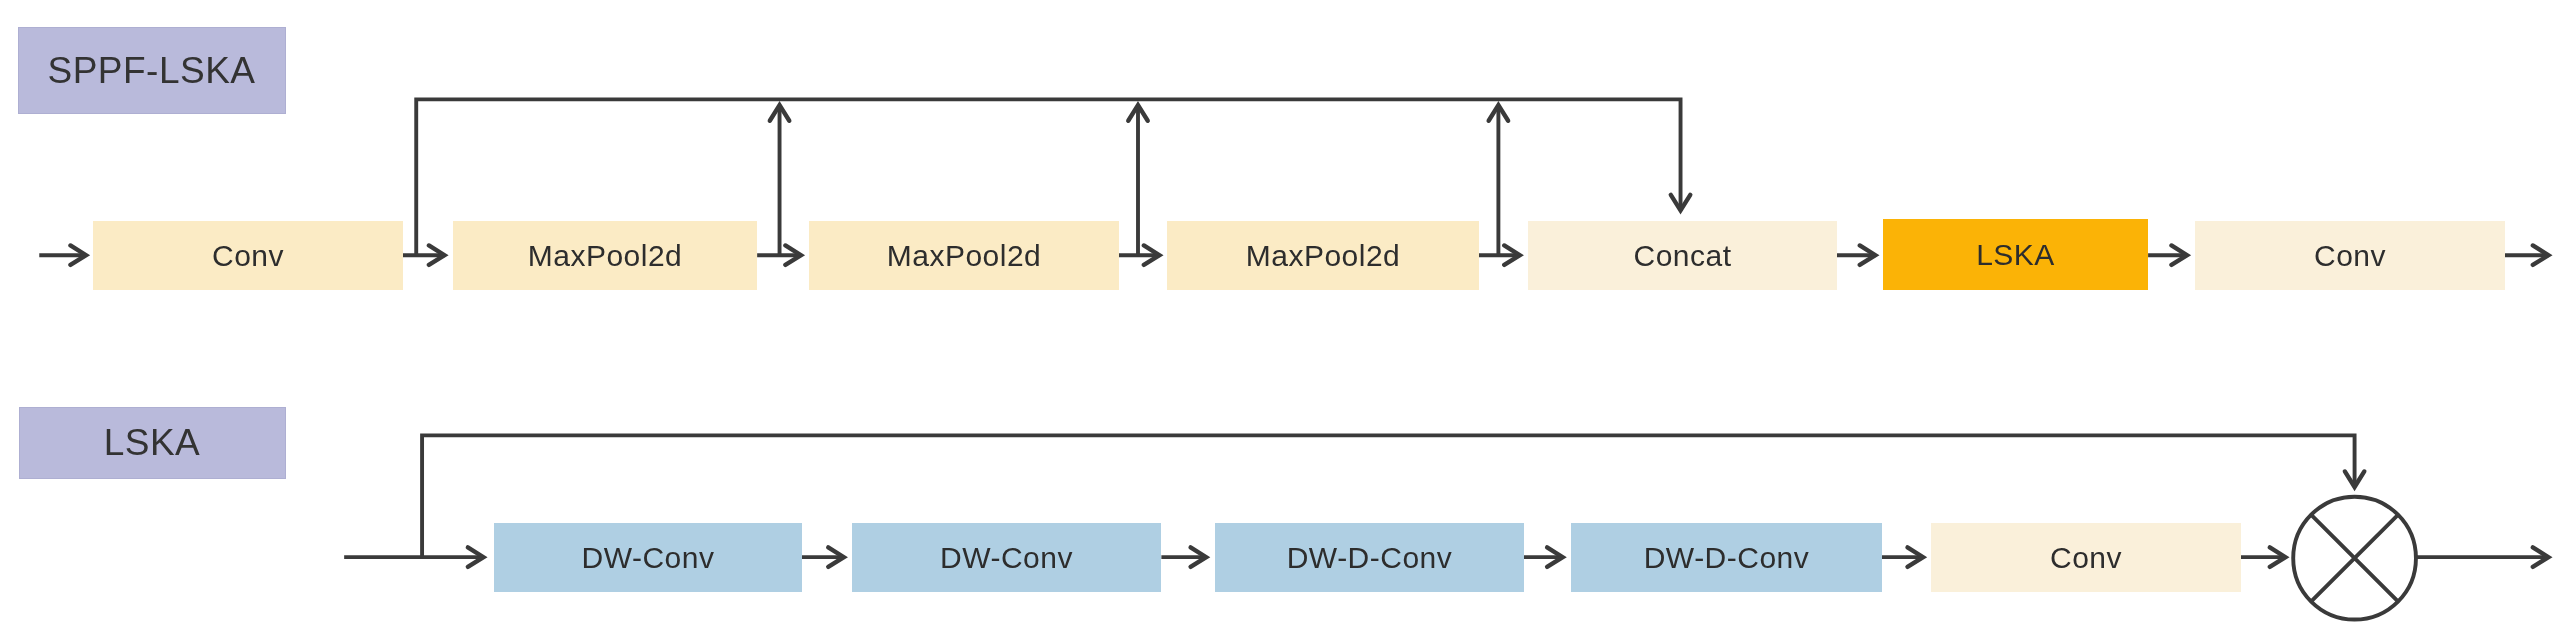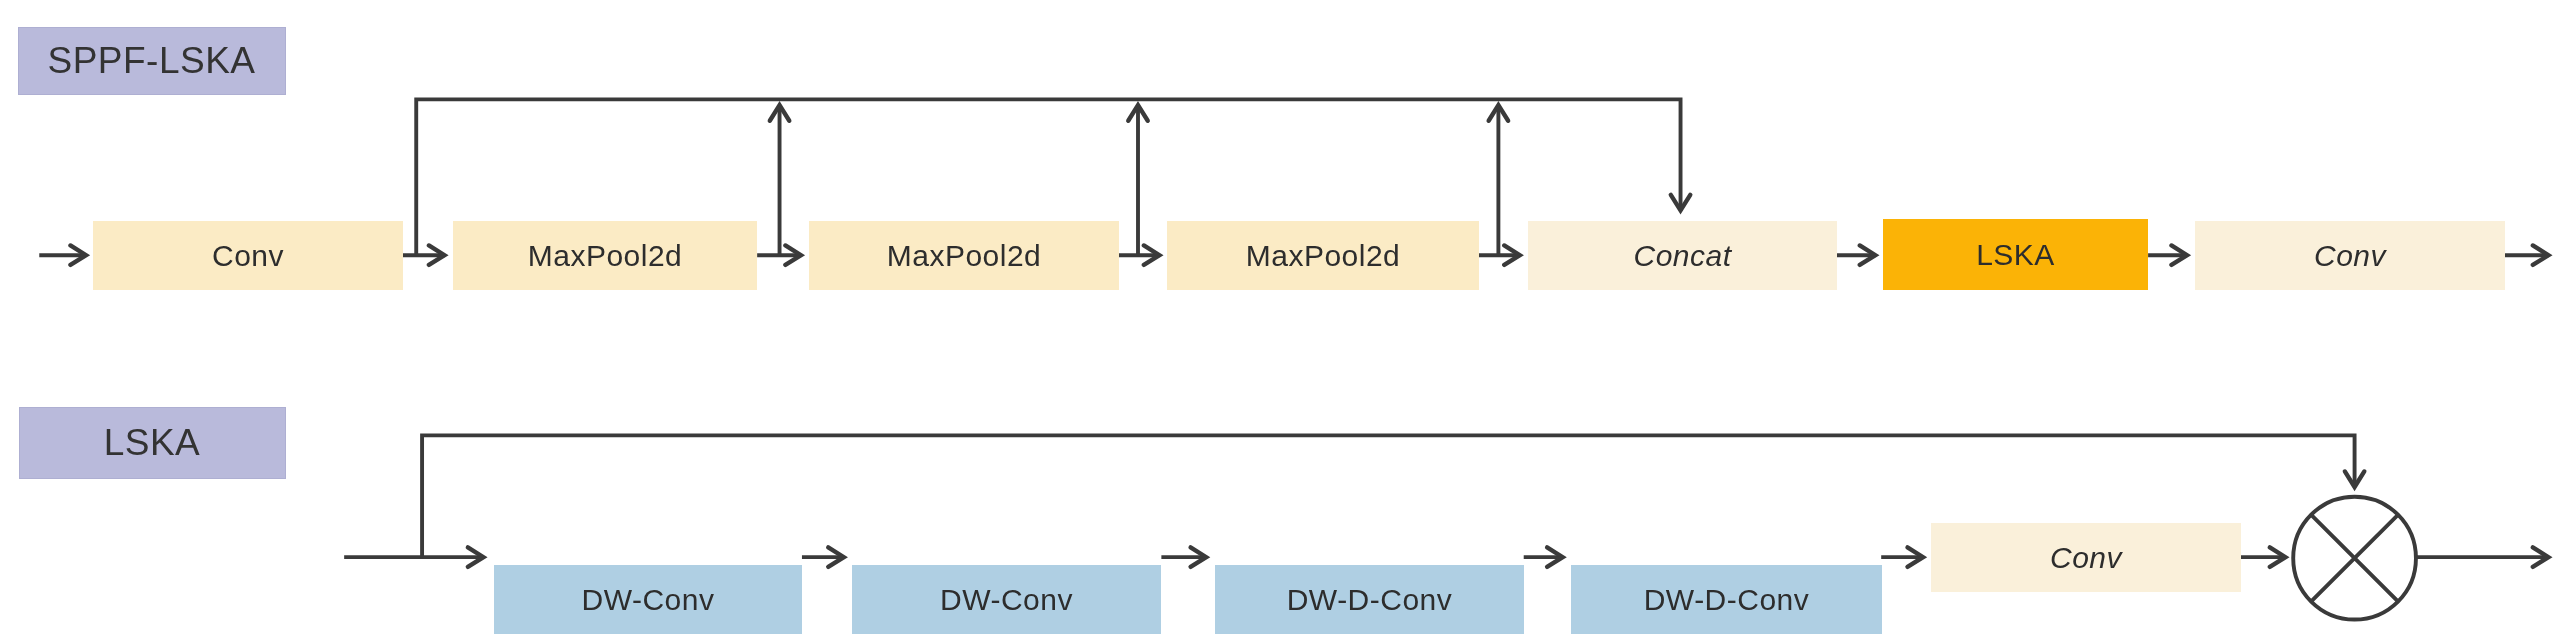--- a/index.html
+++ b/index.html
@@ -13,23 +13,23 @@
   svg.wires{position:absolute;left:0;top:0;width:2576px;height:638px;}
   svg .ln{fill:none;stroke:#3a3a3a;stroke-width:4;}
   marker path{overflow:visible;}
   .block{
     position:absolute;height:69px;
     display:flex;align-items:center;justify-content:center;
     font-size:30px;color:#2d2d2d;letter-spacing:0.5px;
     box-sizing:border-box;
   }
   .cream{background:#fbebc5;}
-  .cream-light{background:#faf0da;font-style:italic;}
+  .cream-light{background:#faf0da;}
   .orange{background:#fbb306;}
-  .blue{background:#afcfe3;margin-top:42px;}
+  .blue{background:#afcfe3;}
   .module-label{
     position:absolute;
     display:flex;align-items:center;justify-content:center;
     background:#b9badb;border:1px solid #aeafd2;
     font-size:37px;color:#333333;letter-spacing:0.5px;
     box-sizing:border-box;
   }
 </style>
 </head>
 <body>
@@ -74,21 +74,21 @@
     <g>
       <path class="ln" d="M433,572 V447 H2417 V500" marker-end="url(#arrow)"></path>
     </g>
 
     <g>
       <circle cx="2417" cy="573" r="63" fill="#ffffff" stroke="#3a3a3a" stroke-width="4"></circle>
       <path class="ln" d="M2372.5,528.5 L2461.5,617.5 M2461.5,528.5 L2372.5,617.5" stroke-width="3.5"></path>
     </g>
   </svg>
 
-  <div class="module-label" style="left:17.5px;top:27px;width:268px;height:68px;">SPPF-LSKA</div>
+  <div class="module-label" style="left:17.5px;top:27px;width:268px;height:87px;">SPPF-LSKA</div>
   <div class="module-label" style="left:18.5px;top:407px;width:267px;height:72px;">LSKA</div>
 
   <div class="block cream" style="left:93px;top:221px;width:310px;">Conv</div>
   <div class="block cream" style="left:453px;top:221px;width:304px;">MaxPool2d</div>
   <div class="block cream" style="left:809px;top:221px;width:310px;">MaxPool2d</div>
   <div class="block cream" style="left:1167px;top:221px;width:312px;">MaxPool2d</div>
   <div class="block cream-light" style="left:1528px;top:221px;width:309px;">Concat</div>
   <div class="block orange" style="left:1883px;top:219px;width:265px;height:71px;">LSKA</div>
   <div class="block cream-light" style="left:2195px;top:221px;width:310px;">Conv</div>
 

